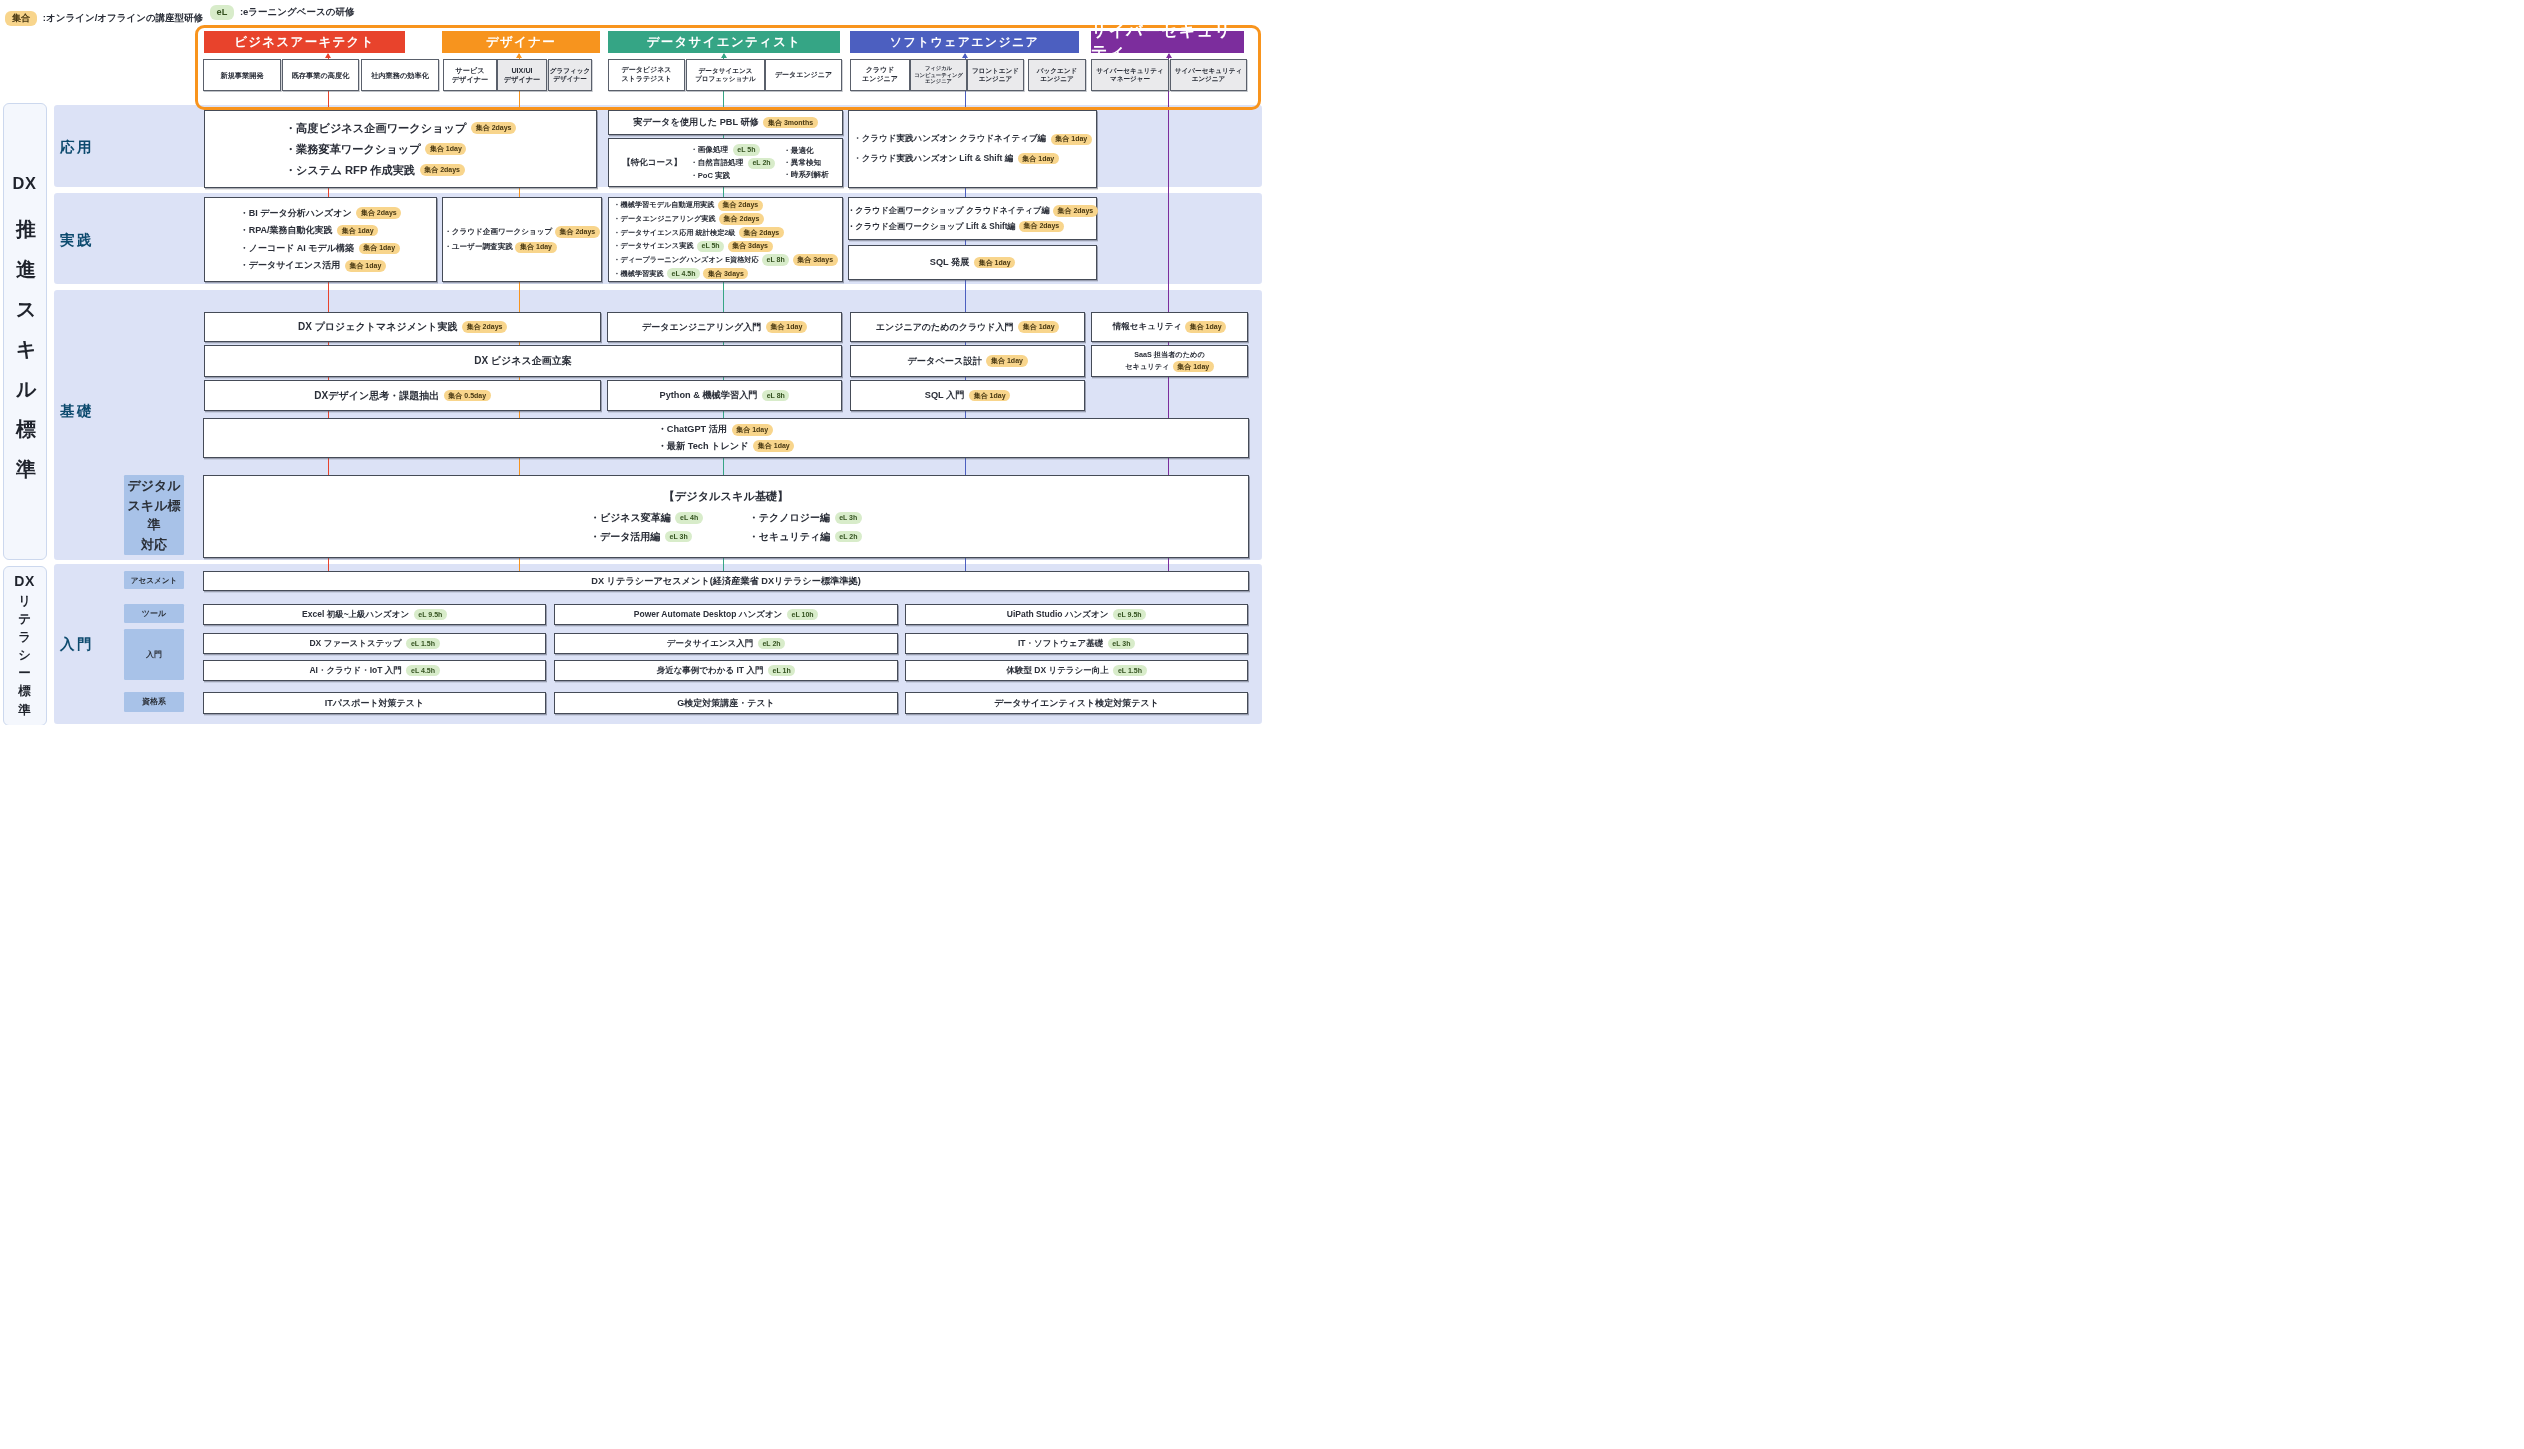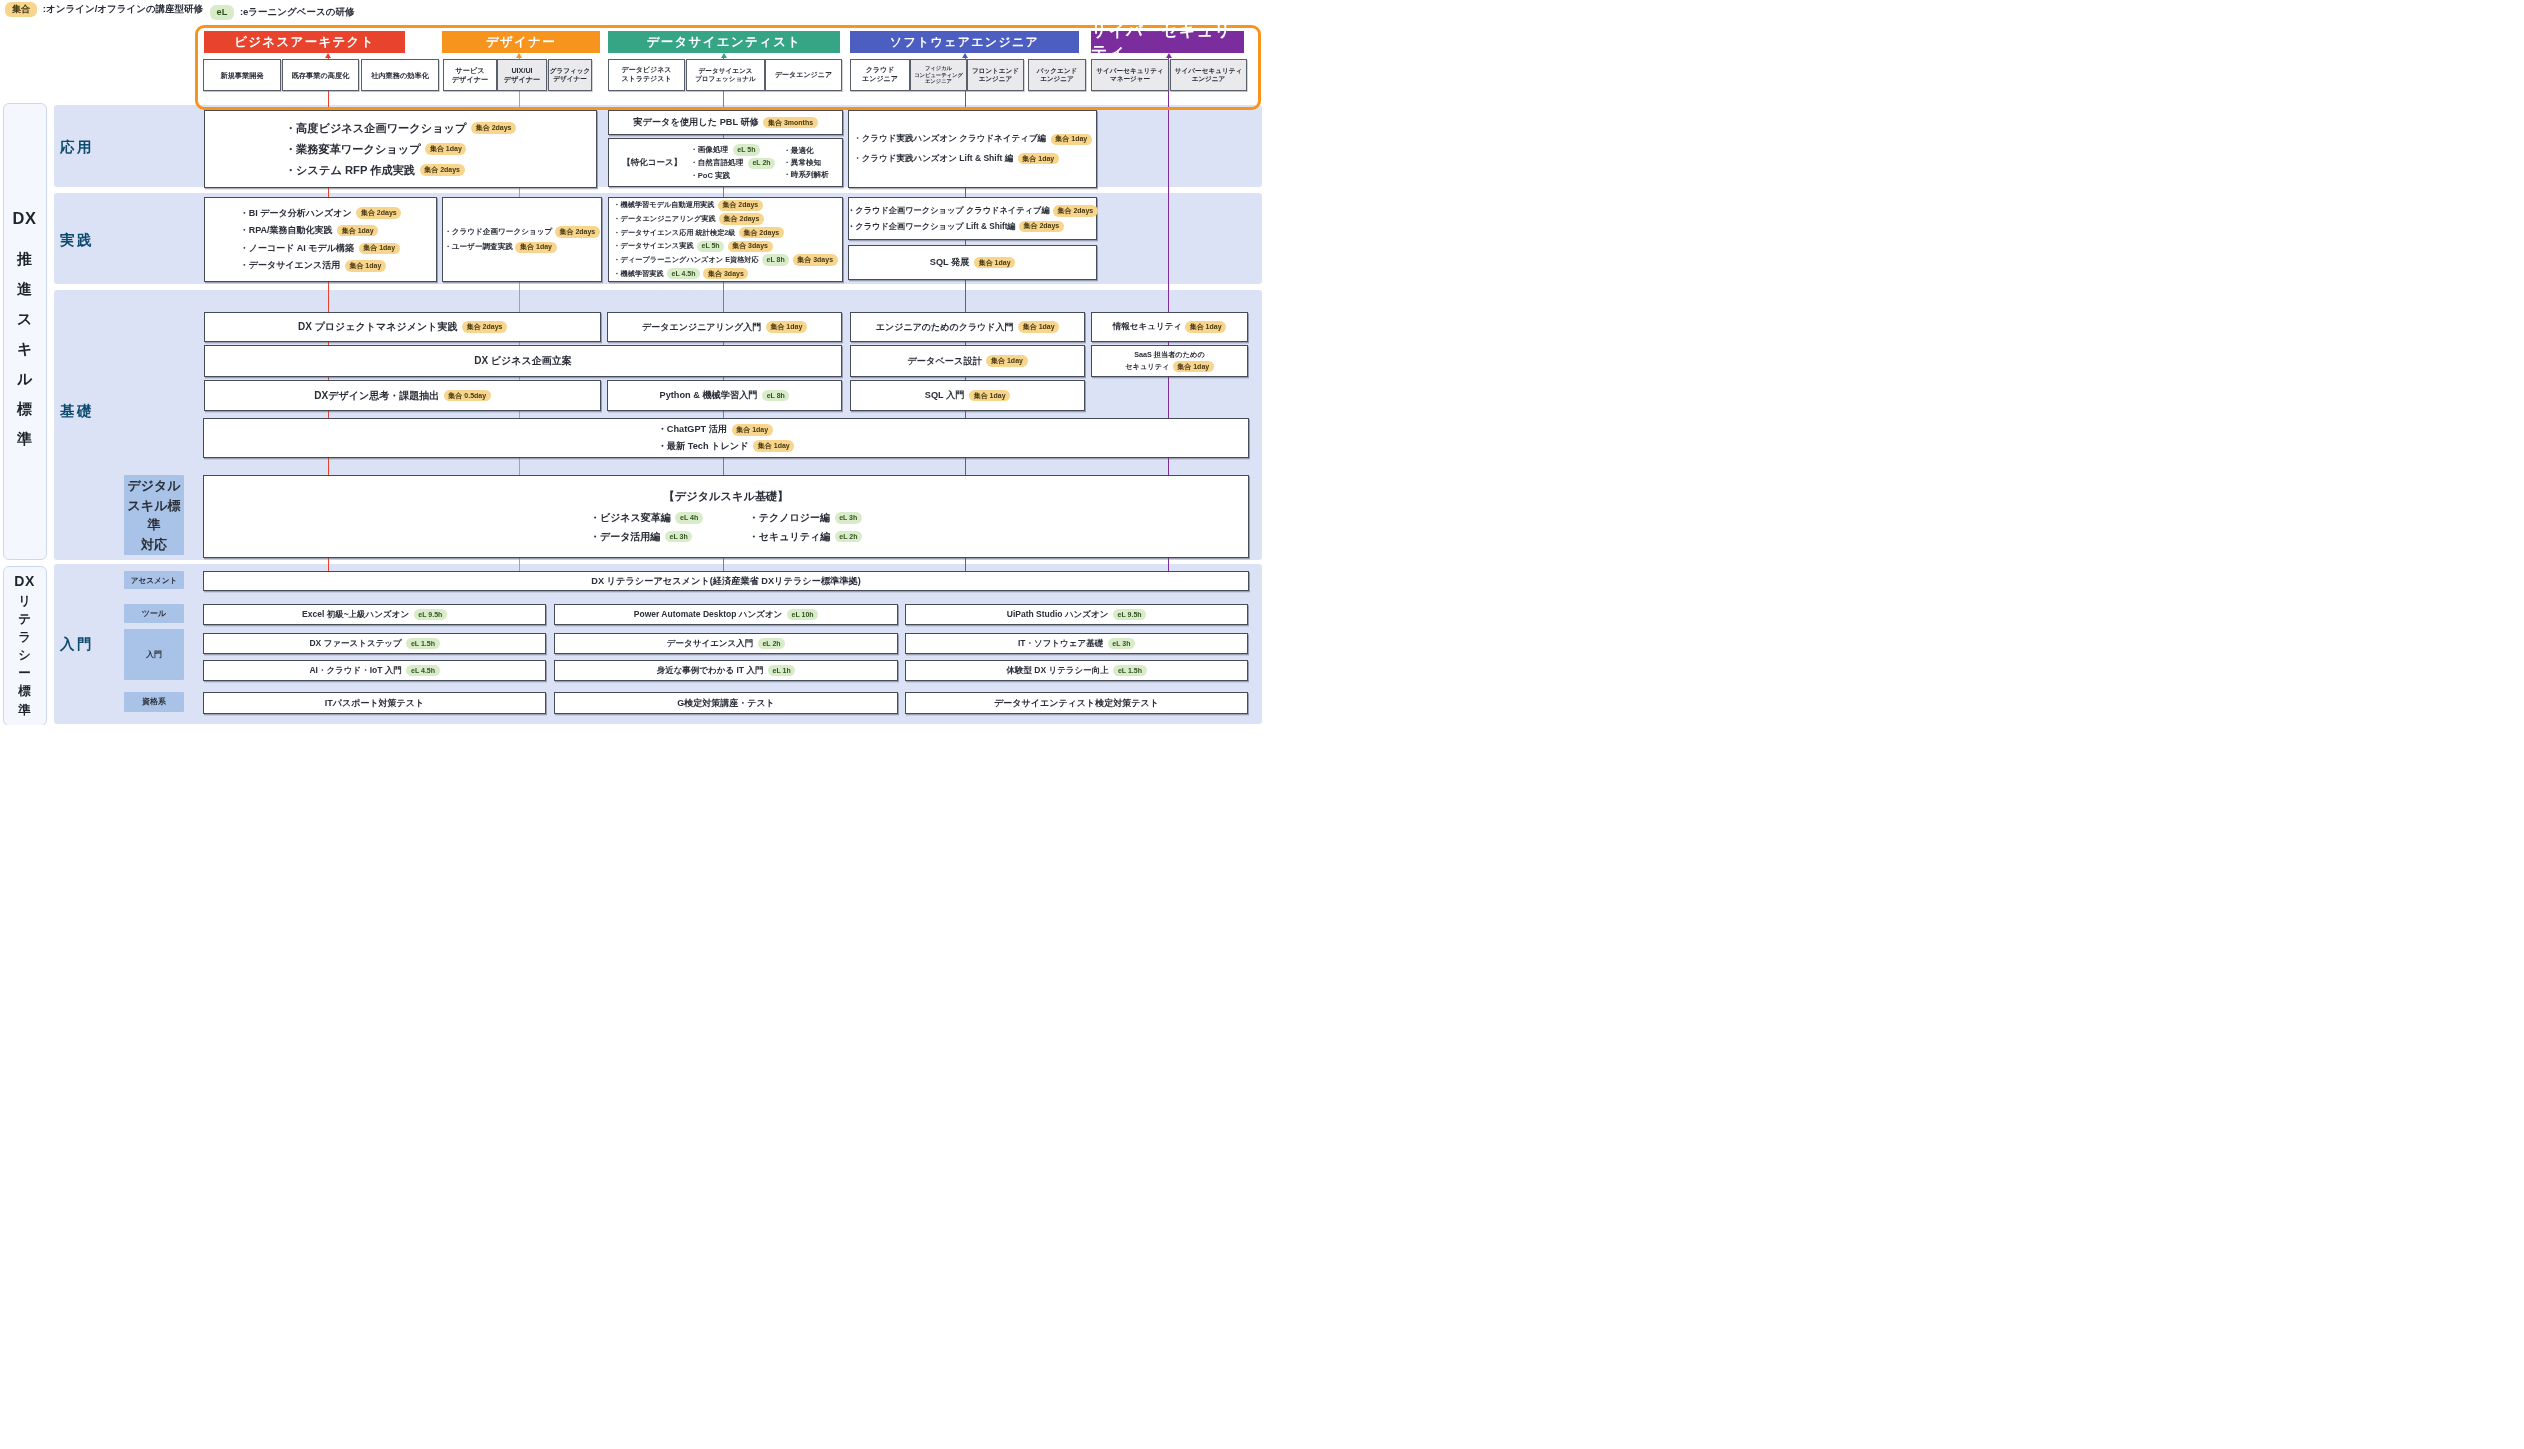--- a/index.html
+++ b/index.html
@@ -40,37 +40,37 @@
   .badge.el{background:#d8ecca;color:#33511f;}
   
   .legend{position:absolute;display:flex;align-items:center;gap:6px;font-weight:bold;font-size:9.5px;z-index:2;}
   .legend .badge{font-size:9.2px;padding:2px 6.6px;border-radius:6px;line-height:11.2px;}
 </style>
 </head>
 <body>
 
 <div id="page">
 
-  <div class="legend" style="left:5.3px;top:2px;">
+  <div class="legend" style="left:5.3px;top:11px;">
     <span class="badge shugo">集合</span>
     <span>:オンライン/オフラインの講座型研修</span>
   </div>
   <div class="legend" style="left:210px;top:4.6px;">
     <span class="badge el">eL</span>
     <span>:eラーニングベースの研修</span>
   </div>
 
   <div class="band" style="left:54px;top:105px;width:1208px;height:82px;"></div>
   <div class="band" style="left:54px;top:193px;width:1208px;height:91px;"></div>
   <div class="band" style="left:54px;top:290px;width:1208px;height:270px;"></div>
   <div class="band" style="left:54px;top:564px;width:1208px;height:160px;"></div>
 
   <div class="side" style="left:2.6px;top:103px;width:42px;height:455px;">
     <div class="dx">DX</div>
-    <div class="vtext" style="font-size:15px;line-height:2.0;margin-top:16px;">推進スキル標準</div>
+    <div class="vtext" style="font-size:20px;line-height:2.0;margin-top:16px;">推進スキル標準</div>
   </div>
   <div class="side" style="left:2.6px;top:566px;width:42px;height:158px;">
     <div class="dx" style="font-size:14px;">DX</div>
     <div class="vtext" style="font-size:12.5px;line-height:1.45;margin-top:2.6px;">リテラシー標準</div>
   </div>
 
   <div class="rowlabel" style="left:60px;top:138px;">応用</div>
   <div class="rowlabel" style="left:60px;top:231px;">実践</div>
   <div class="rowlabel" style="left:60px;top:402px;">基礎</div>
   <div class="rowlabel" style="left:60px;top:635px;">入門</div>

